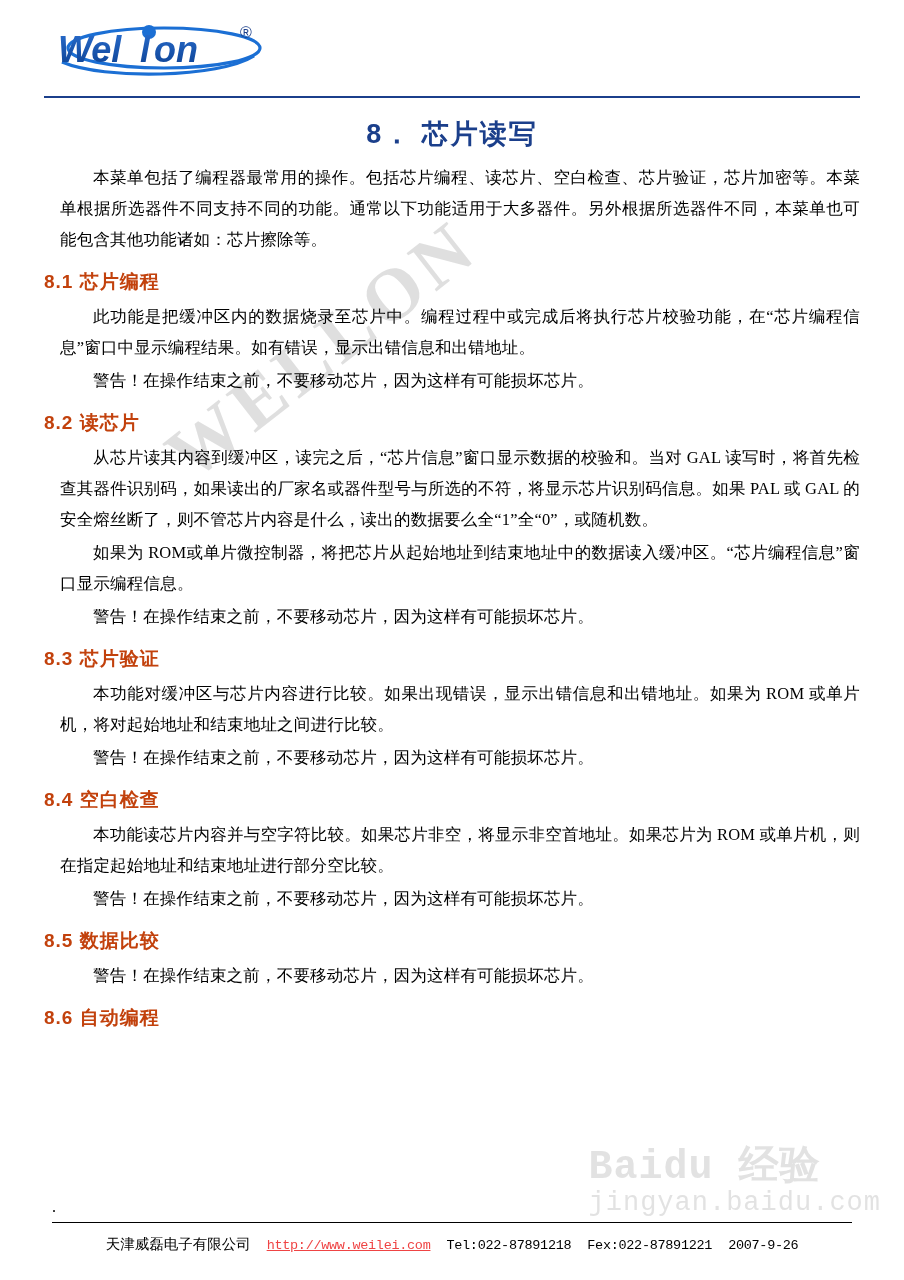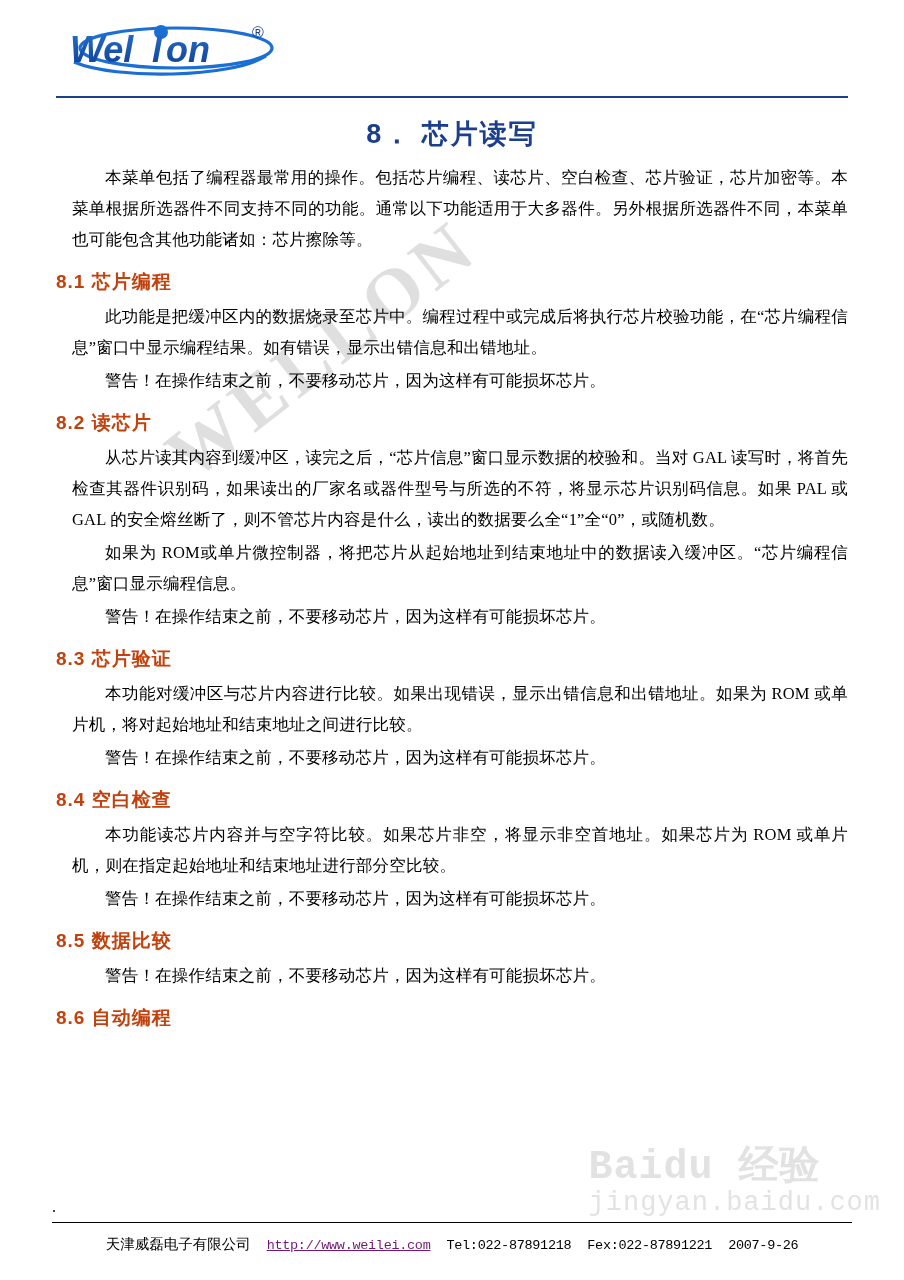--- a/index.html
+++ b/index.html
@@ -13,21 +13,21 @@
     position: relative;
     font-family: "Liberation Serif", "DejaVu Serif", serif;
     color: #000000;
     overflow: hidden;
   }
   .page {
     position: relative;
     width: 904px;
     height: 1280px;
     box-sizing: border-box;
-    padding: 0 56px;
+    padding: 0 44px;
   }
   
   .header {
     position: relative;
     height: 92px;
   }
   .logo {
     position: absolute;
     left: 0;
     top: 22px;
@@ -132,21 +132,21 @@
     justify-content: center;
     align-items: baseline;
     gap: 16px;
     font-size: 14.5px;
     font-family: "Liberation Serif", serif;
     padding-top: 8px;
   }
   .footer-line .url {
     font-family: "Liberation Mono", monospace;
     text-decoration: underline;
-    color: #701a75;
+    color: #ef4444;
     font-size: 13.5px;
     letter-spacing: -0.3px;
   }
   .footer-line .mono {
     font-family: "Liberation Mono", monospace;
     font-size: 13.5px;
     letter-spacing: -0.3px;
   }
 </style>
 </head>

